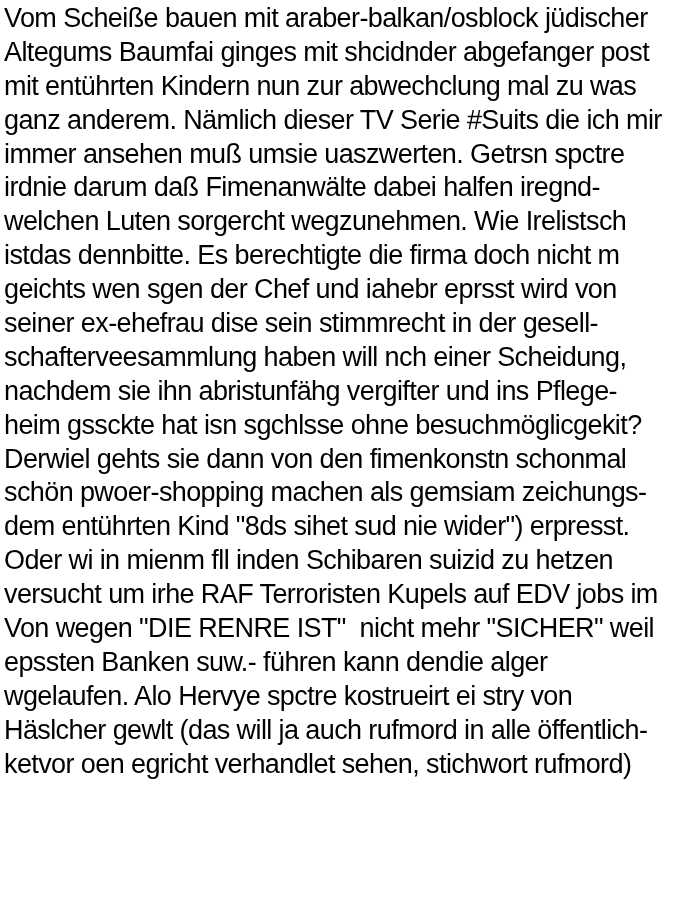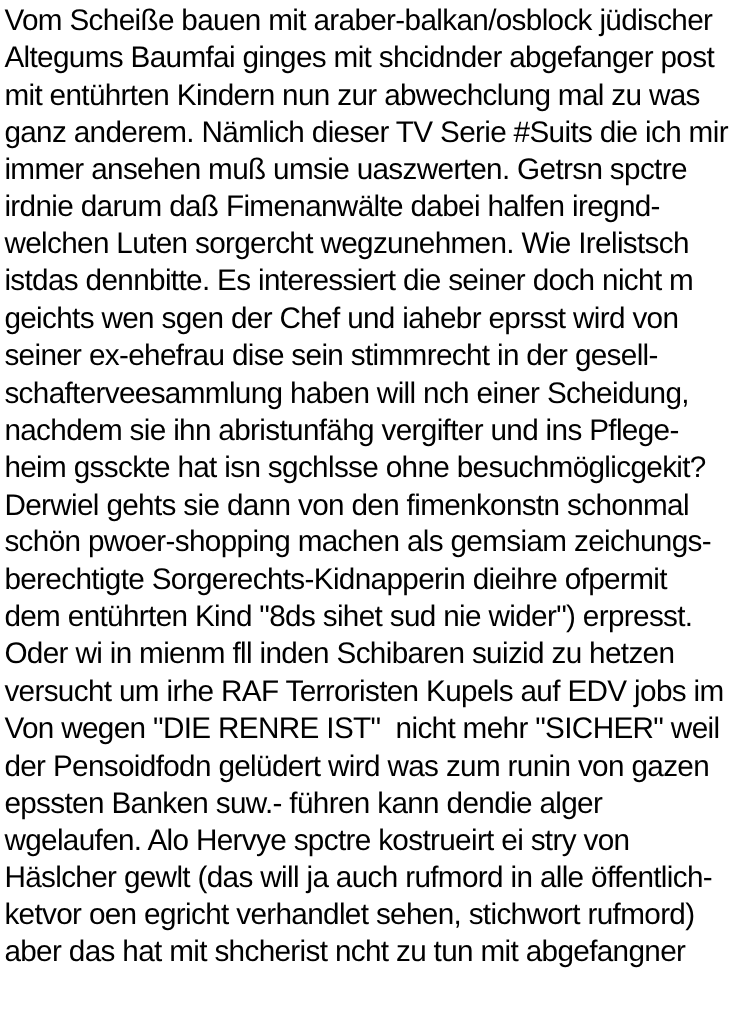--- a/index.html
+++ b/index.html
@@ -33,33 +33,30 @@
 
 <div class="page">
   <div class="text-block">
     <div class="line">Vom Scheiße bauen mit araber-balkan/osblock jüdischer</div>
     <div class="line">Altegums Baumfai ginges mit shcidnder abgefanger post</div>
     <div class="line">mit entührten Kindern nun zur abwechclung mal zu was</div>
     <div class="line">ganz anderem. Nämlich dieser TV Serie #Suits die ich mir</div>
     <div class="line">immer ansehen muß umsie uaszwerten. Getrsn spctre</div>
     <div class="line">irdnie darum daß Fimenanwälte dabei halfen iregnd-</div>
     <div class="line">welchen Luten sorgercht wegzunehmen. Wie Irelistsch</div>
-    <div class="line">istdas dennbitte. Es interessiert die seiner doch nicht m</div>
+    <div class="line">istdas dennbitte. Es berechtigte die firma doch nicht m</div>
     <div class="line">geichts wen sgen der Chef und iahebr eprsst wird von</div>
     <div class="line">seiner ex-ehefrau dise sein stimmrecht in der gesell-</div>
     <div class="line">schafterveesammlung haben will nch einer Scheidung,</div>
     <div class="line">nachdem sie ihn abristunfähg vergifter und ins Pflege-</div>
     <div class="line">heim gssckte hat isn sgchlsse ohne besuchmöglicgekit?</div>
     <div class="line">Derwiel gehts sie dann von den fimenkonstn schonmal</div>
     <div class="line">schön pwoer-shopping machen als gemsiam zeichungs-</div>
-    <div class="line">berechtigte Sorgerechts-Kidnapperin dieihre ofpermit</div>
     <div class="line">dem entührten Kind "8ds sihet sud nie wider") erpresst.</div>
     <div class="line">Oder wi in mienm fll inden Schibaren suizid zu hetzen</div>
     <div class="line">versucht um irhe RAF Terroristen Kupels auf EDV jobs im</div>
     <div class="line">Von wegen "DIE RENRE IST"  nicht mehr "SICHER" weil</div>
-    <div class="line">der Pensoidfodn gelüdert wird was zum runin von gazen</div>
     <div class="line">epssten Banken suw.- führen kann dendie alger</div>
     <div class="line">wgelaufen. Alo Hervye spctre kostrueirt ei stry von</div>
     <div class="line">Häslcher gewlt (das will ja auch rufmord in alle öffentlich-</div>
     <div class="line">ketvor oen egricht verhandlet sehen, stichwort rufmord)</div>
-    <div class="line">aber das hat mit shcherist ncht zu tun mit abgefangner</div>
   </div>
 </div>
 
 </body></html>

